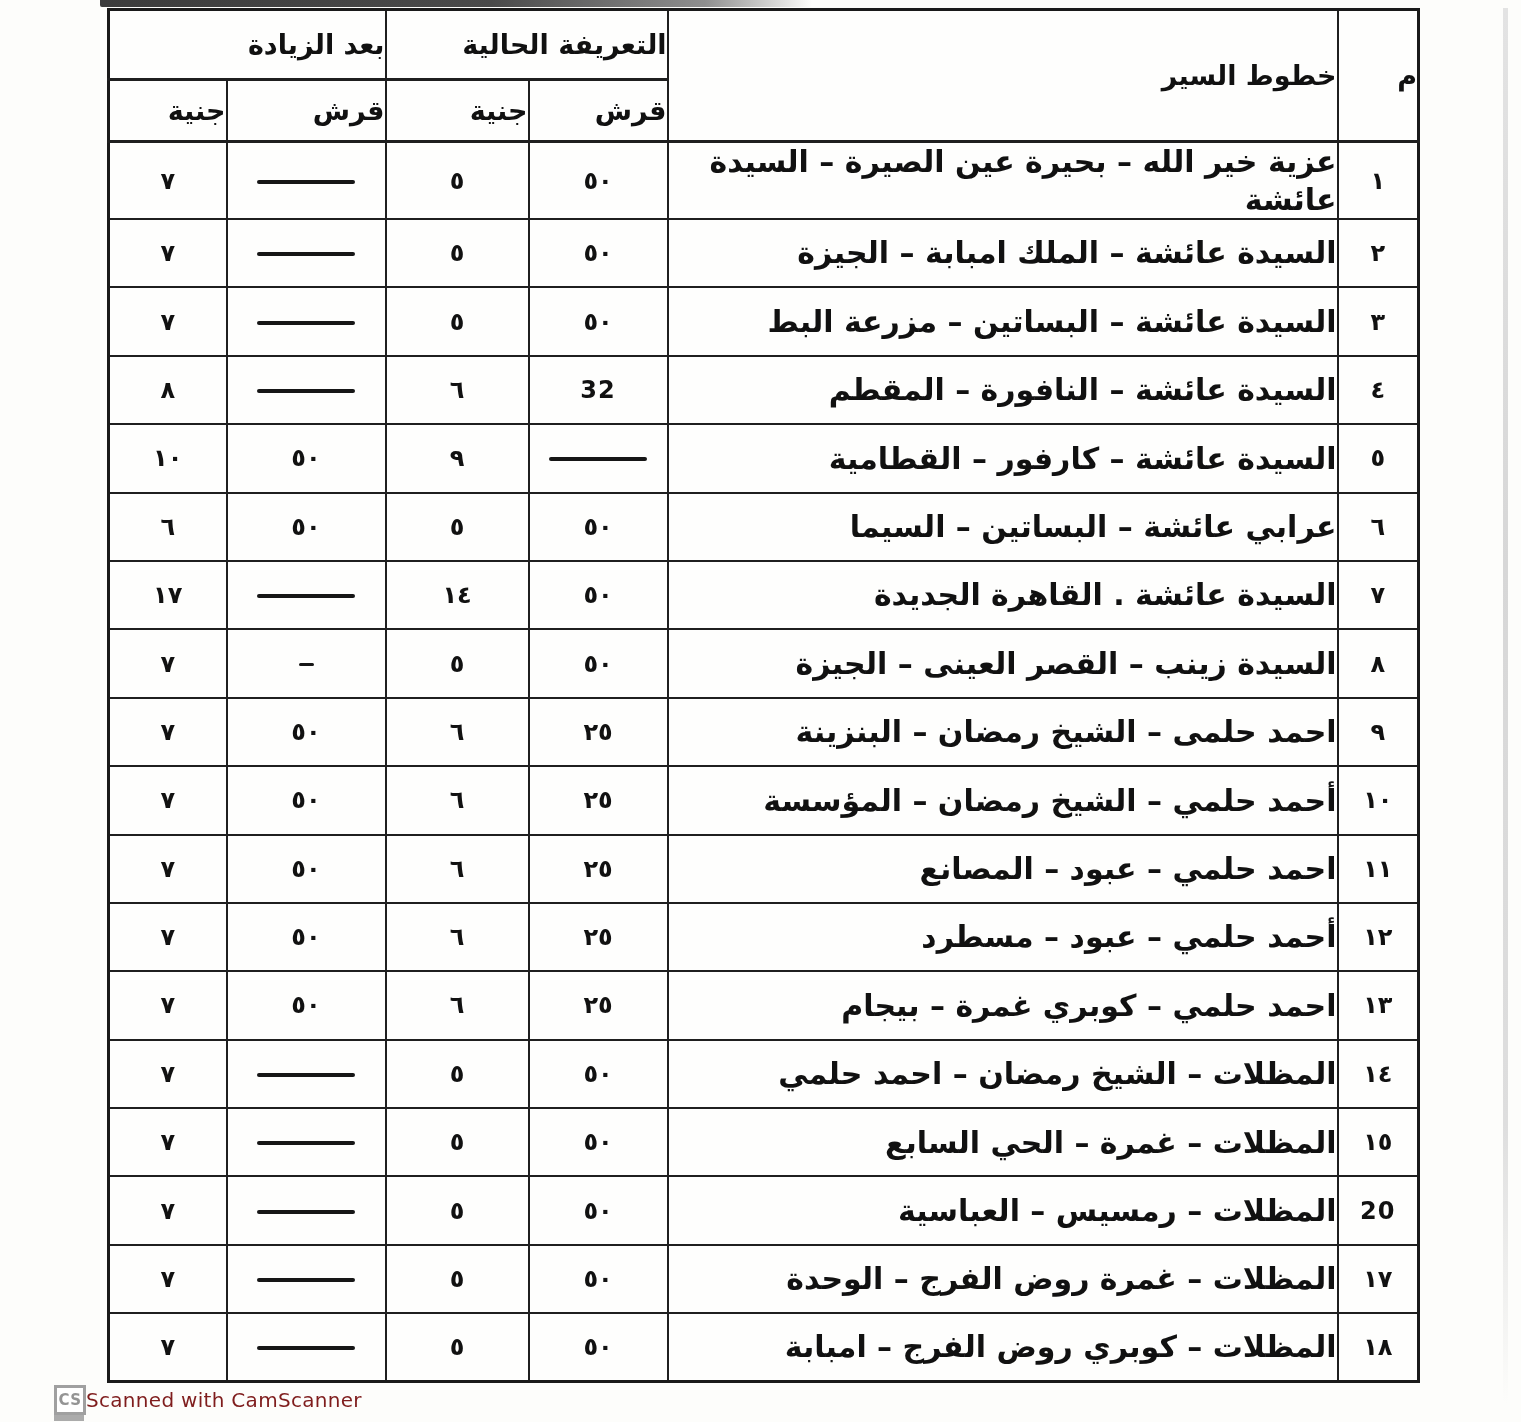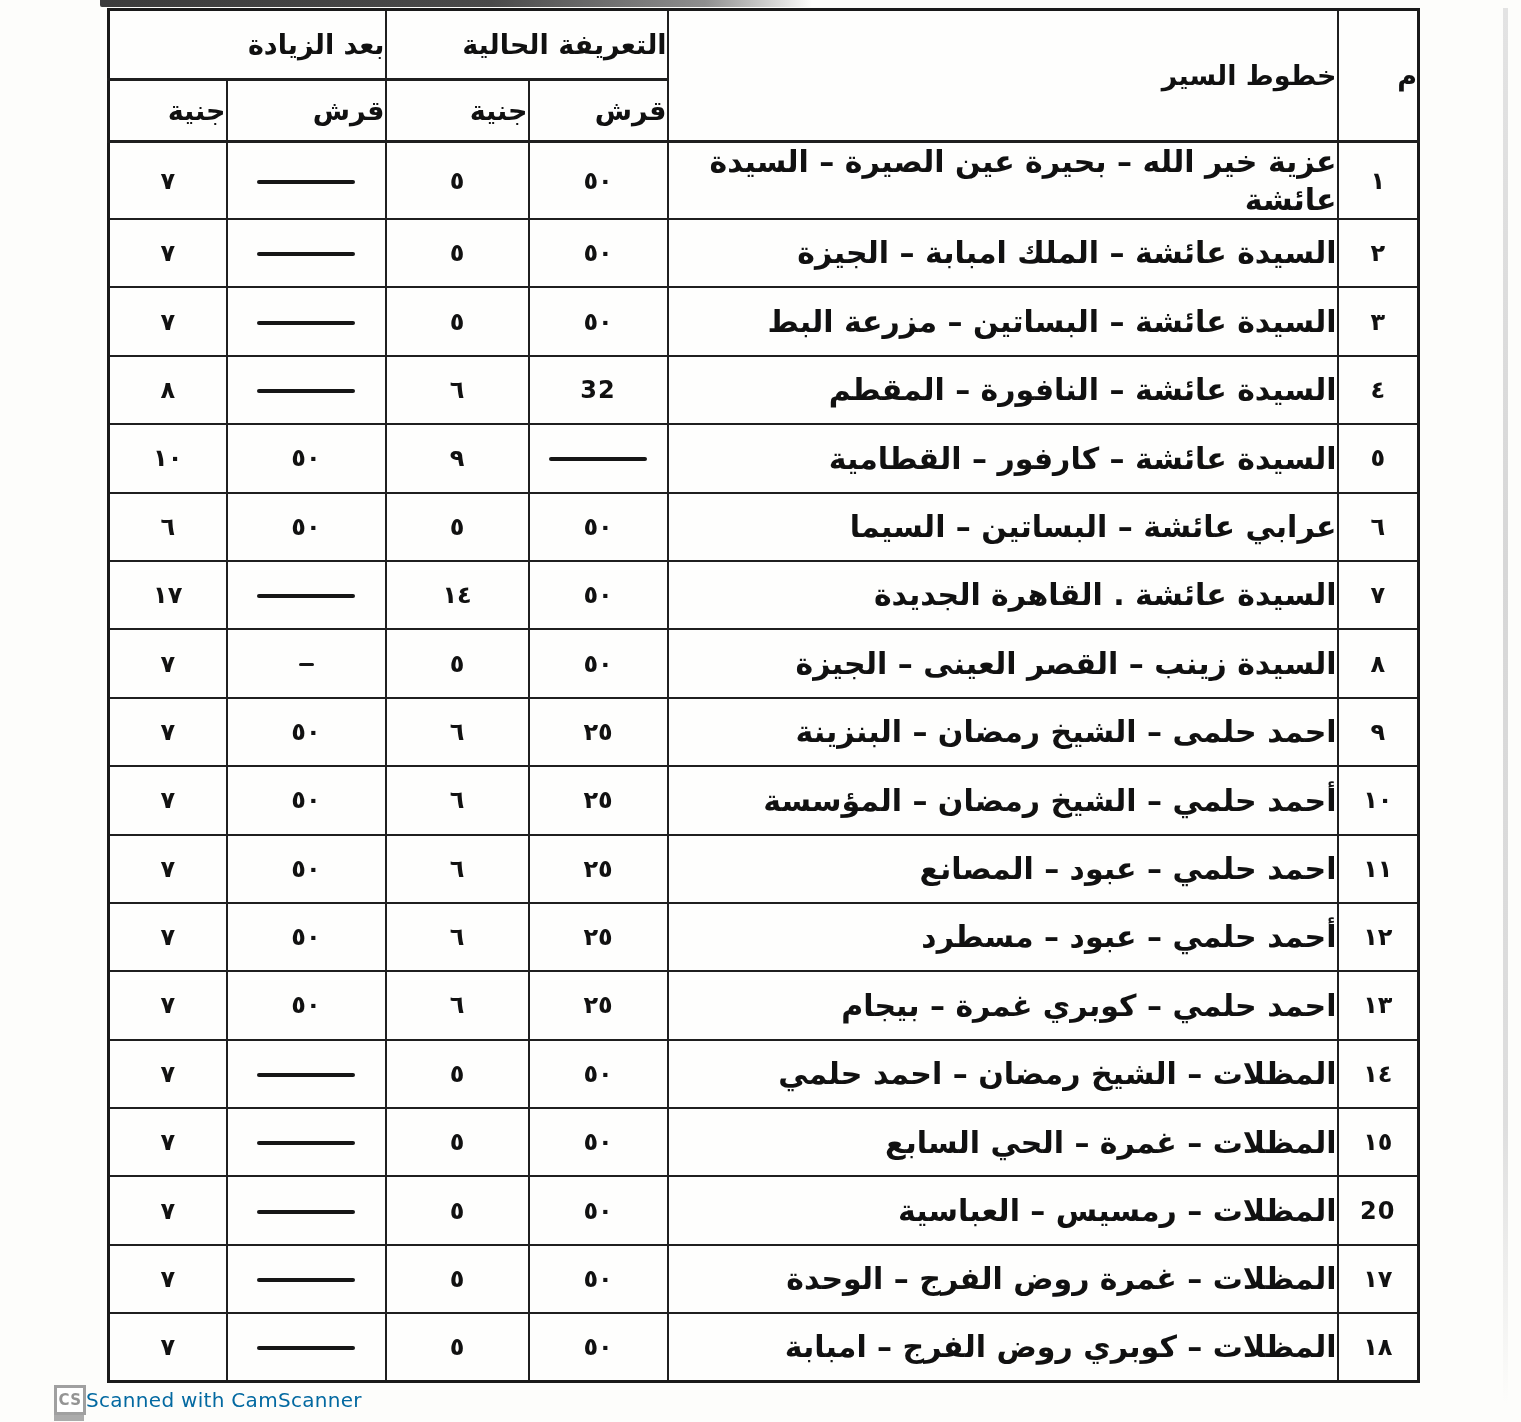--- a/index.html
+++ b/index.html
@@ -77,21 +77,21 @@
     background:#fff;
     display:flex;align-items:center;justify-content:center;
     font-size:15px;font-weight:bold;color:#949494;
     letter-spacing:0.5px;
   }
   .cs-badge .bar{
     position:absolute;left:-3px;bottom:-9px;
     width:30px;height:6px;background:#ababab;
   }
   .footer-text{
-    font-size:20px;color:#0369a1;font-weight:normal;
+    font-size:20px;color:#7f1d1d;font-weight:normal;
     letter-spacing:0.3px;
   }
 </style>
 </head>
 <body>
 
 <div class="scan-top-band"></div>
 <div class="scan-right-strip"></div>
 
 <table class="tariff">

